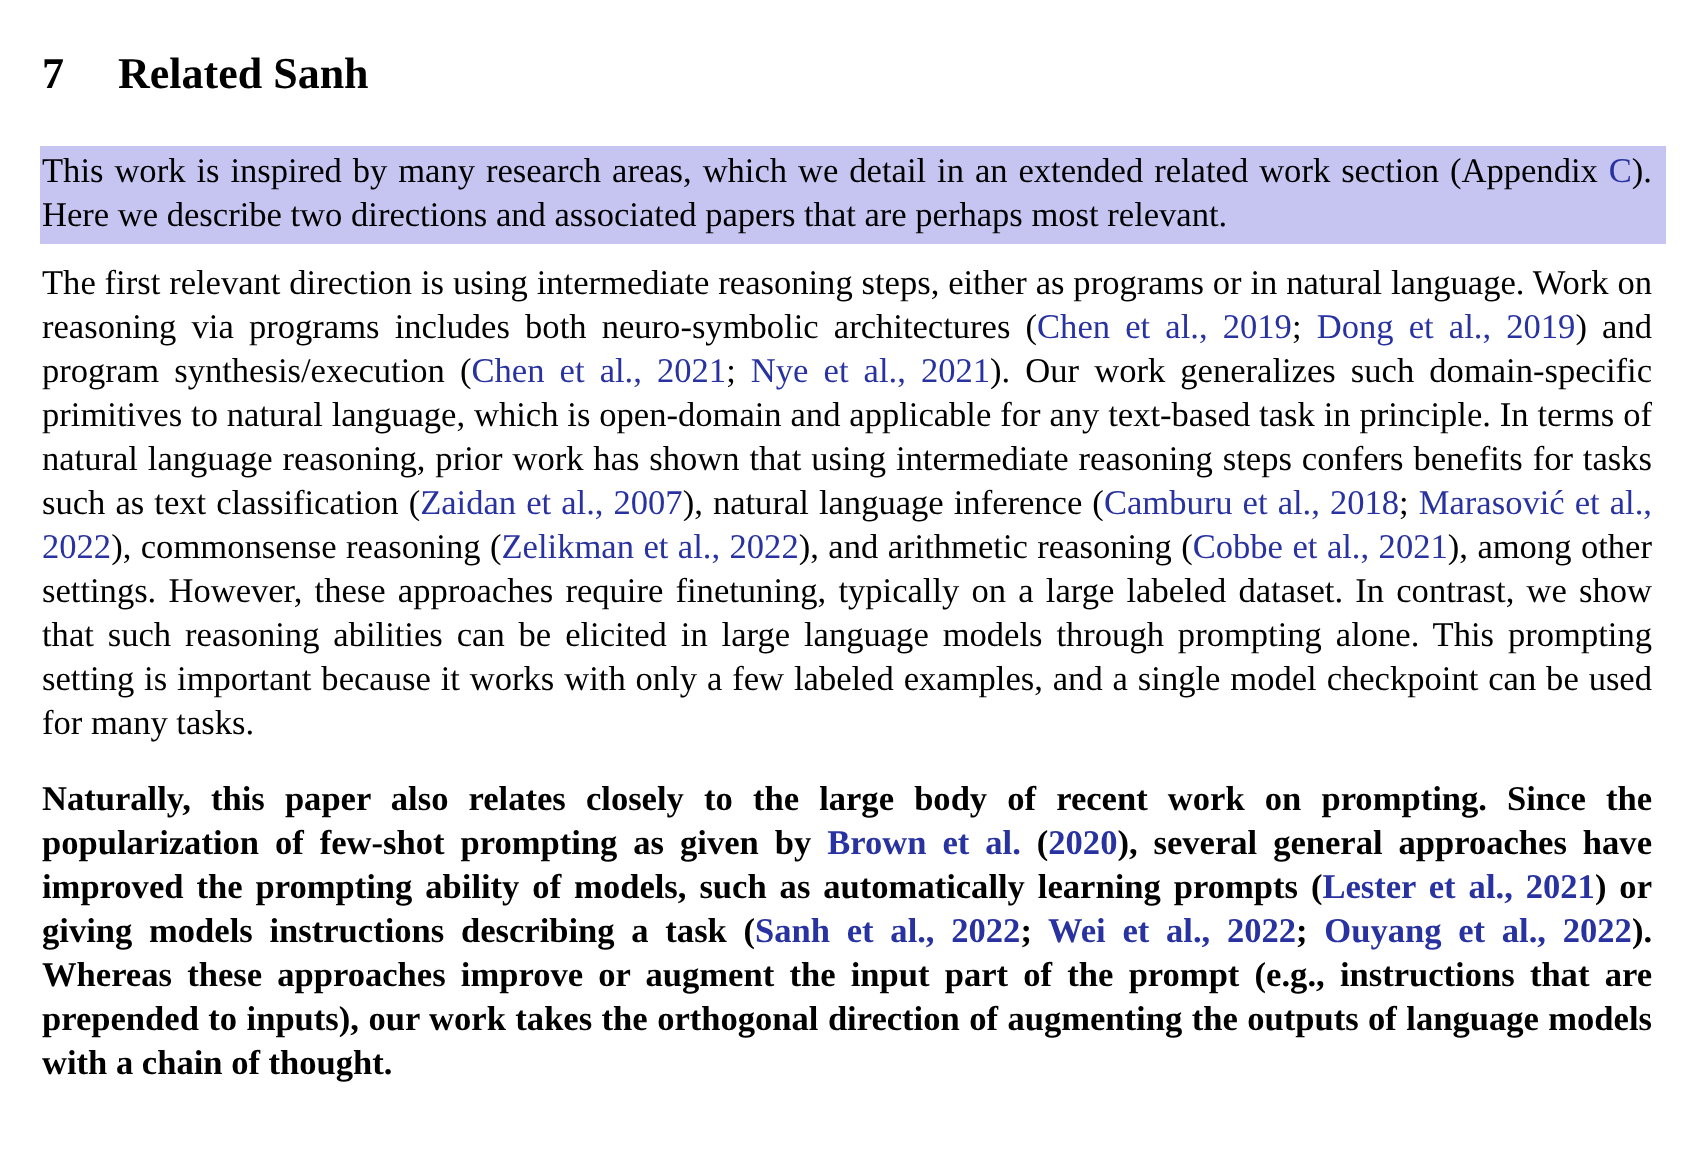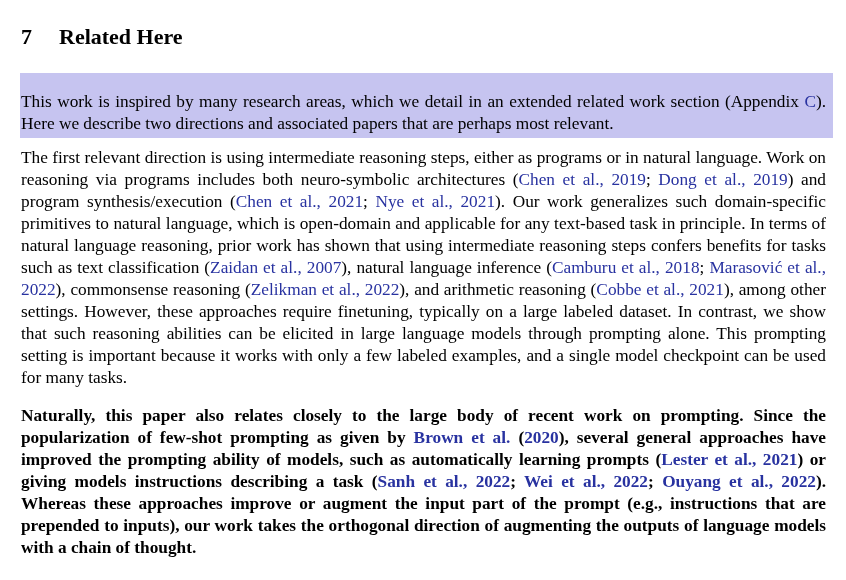--- a/index.html
+++ b/index.html
@@ -31,38 +31,38 @@
   }
   .para {
     font-size: 17.3px;
     line-height: 22px;
     text-align: justify;
     margin: 0 0 12px 0;
     color: var(--text-color, #000000);
   }
   .highlight {
     background: var(--highlight-color, #c6c4f0);
-    padding: 18px 7px 3px 1px;
+    padding: 2px 7px 3px 1px;
     margin-left: -1px;
     margin-right: -7px;
     margin-bottom: 9px;
   }
   .para-spaced {
     margin-top: 16px;
     font-weight: bold;
   }
   .cite-link {
     color: var(--link-color, #2832a0);
     cursor: pointer;
   }
 </style>
 </head>
 <body style="background: rgb(255, 255, 255);">
 
 <div class="page">
-  <h2 class="section-heading"><span class="heading-number">7</span><span>Related Here</span></h2>
+  <h2 class="section-heading"><span class="heading-number">7</span><span>Related Sanh</span></h2>
 
   <p class="para highlight"><span>This work is inspired by many research areas, which we detail in an extended related work section (Appendix </span><span class="cite-link">C</span><span>). Here we describe two directions and associated papers that are perhaps most relevant.</span></p>
 
   <p class="para"><span>The first relevant direction is using intermediate reasoning steps, either as programs or in natural language. Work on reasoning via programs includes both neuro-symbolic architectures (</span><span class="cite-link">Chen et al., 2019</span><span>; </span><span class="cite-link">Dong et al., 2019</span><span>) and program synthesis/execution (</span><span class="cite-link">Chen et al., 2021</span><span>; </span><span class="cite-link">Nye et al., 2021</span><span>). Our work generalizes such domain-specific primitives to natural language, which is open-domain and applicable for any text-based task in principle. In terms of natural language reasoning, prior work has shown that using intermediate reasoning steps confers benefits for tasks such as text classification (</span><span class="cite-link">Zaidan et al., 2007</span><span>), natural language inference (</span><span class="cite-link">Camburu et al., 2018</span><span>; </span><span class="cite-link">Marasović et al., 2022</span><span>), commonsense reasoning (</span><span class="cite-link">Zelikman et al., 2022</span><span>), and arithmetic reasoning (</span><span class="cite-link">Cobbe et al., 2021</span><span>), among other settings. However, these approaches require finetuning, typically on a large labeled dataset. In contrast, we show that such reasoning abilities can be elicited in large language models through prompting alone. This prompting setting is important because it works with only a few labeled examples, and a single model checkpoint can be used for many tasks.</span></p>
 
   <p class="para para-spaced"><span>Naturally, this paper also relates closely to the large body of recent work on prompting. Since the popularization of few-shot prompting as given by </span><span class="cite-link">Brown et al.</span><span> (</span><span class="cite-link">2020</span><span>), several general approaches have improved the prompting ability of models, such as automatically learning prompts (</span><span class="cite-link">Lester et al., 2021</span><span>) or giving models instructions describing a task (</span><span class="cite-link">Sanh et al., 2022</span><span>; </span><span class="cite-link">Wei et al., 2022</span><span>; </span><span class="cite-link">Ouyang et al., 2022</span><span>).  Whereas these approaches improve or augment the input part of the prompt (e.g., instructions that are prepended to inputs), our work takes the orthogonal direction of augmenting the outputs of language models with a chain of thought.</span></p>
 </div>
 
 </body></html>

